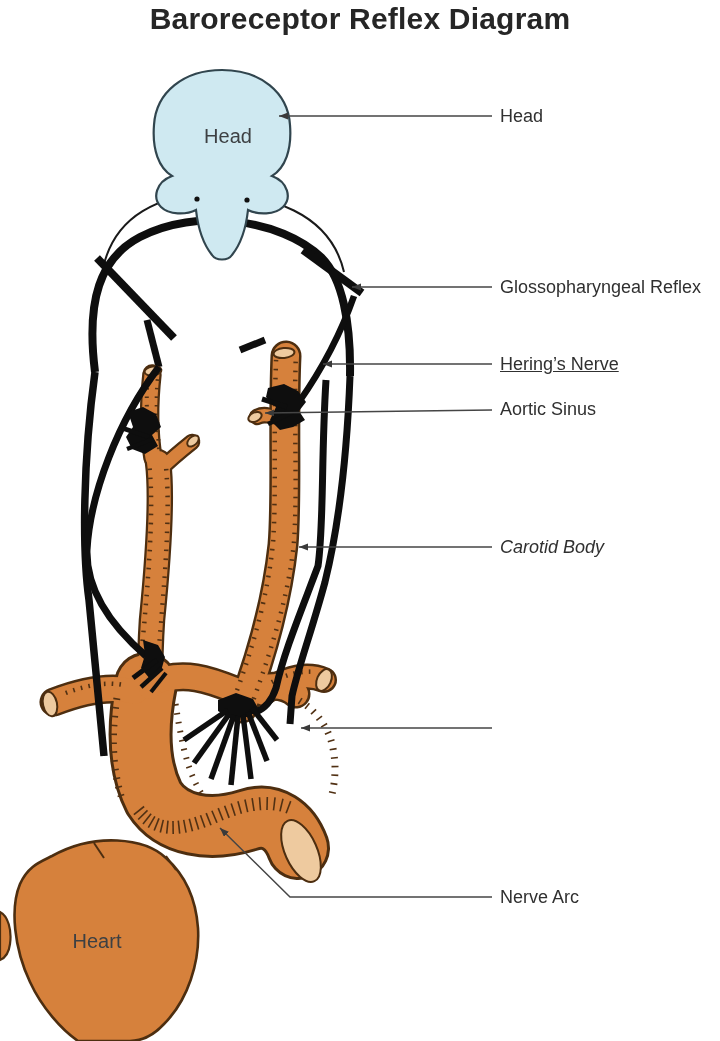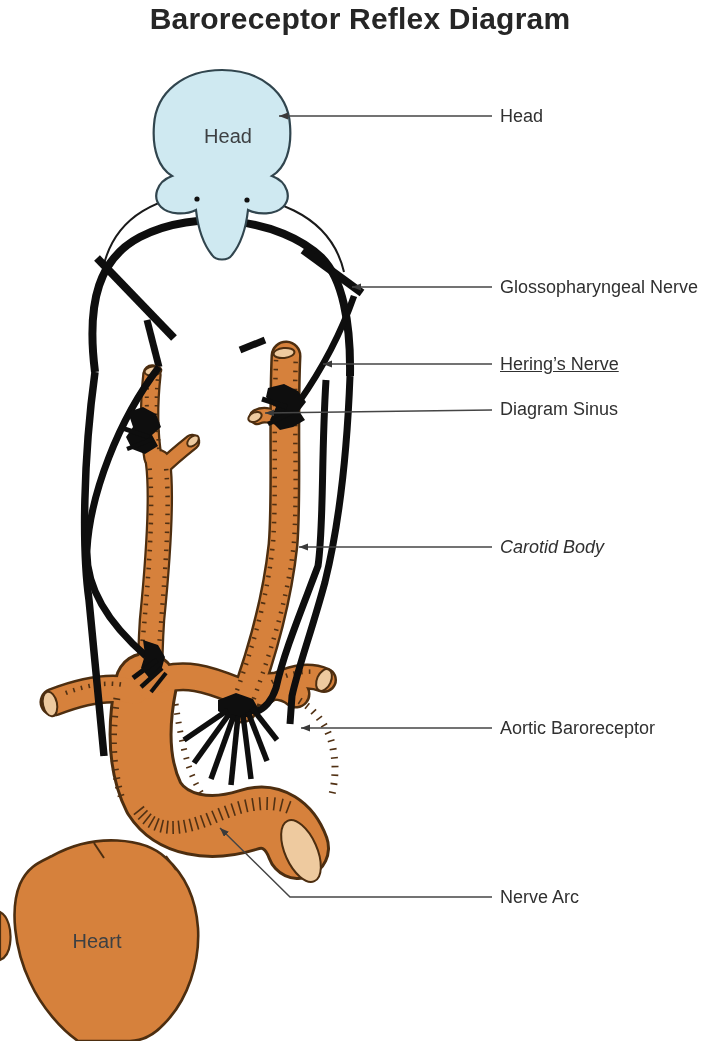--- a/index.html
+++ b/index.html
@@ -409,19 +409,18 @@
       <path d="M 492,410 L 265,413" marker-end="url(#arw)"></path>
       <path d="M 492,547 L 299,547" marker-end="url(#arw)"></path>
       <path d="M 492,728 L 301,728" marker-end="url(#arw)"></path>
       <path d="M 492,897 L 290,897 L 220,828" marker-end="url(#arw)"></path>
     </g>
 
     <text class="diag-text" x="97" y="948" text-anchor="middle">Heart</text>
   </svg>
 
   <div class="ann ann-head">Head</div>
-  <div class="ann ann-glosso">Glossopharyngeal Nerve</div>
+  <div class="ann ann-glosso">Glossopharyngeal Reflex</div>
   <div class="ann ann-hering">Hering’s Nerve</div>
-  <div class="ann ann-sinus">Diagram Sinus</div>
+  <div class="ann ann-sinus">Aortic Sinus</div>
   <div class="ann ann-body">Carotid Body</div>
-  <div class="ann ann-baro">Aortic Baroreceptor</div>
   <div class="ann ann-arc">Nerve Arc</div>
 </div>
 
 </body></html>

